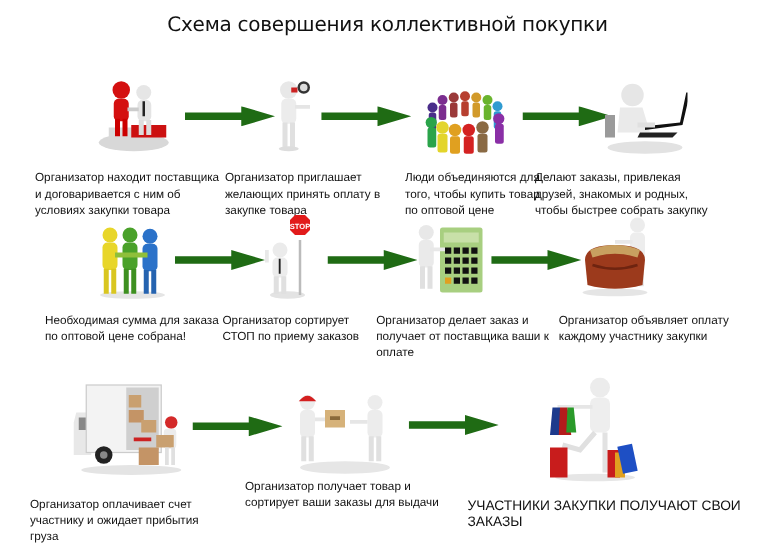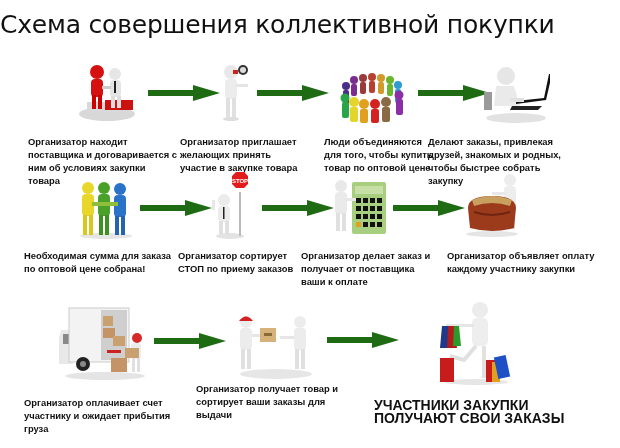--- a/index.html
+++ b/index.html
@@ -1,21 +1,21 @@
 <!DOCTYPE html>
 <html><head>
 <meta charset="utf-8">
 <style>
   html, body { margin:0; padding:0; background:#ffffff; }
   body { width:620px; height:448px; position:relative; overflow:hidden; font-family:"Liberation Sans", sans-serif; }
-  .title { position:absolute; left:0; top:10px; width:620px; font-size:25px; color:#111; font-family:"DejaVu Sans", sans-serif; font-weight:normal; letter-spacing:-0.2px; }
-  .caption { position:absolute; font-size:9.4px; line-height:13px; font-weight:bold; color:#111; font-family:"Liberation Sans", sans-serif; }
+  .title { position:absolute; left:0; top:10px; width:620px; text-align:center; font-size:16px; color:#111; font-family:"DejaVu Sans", sans-serif; font-weight:normal; letter-spacing:-0.2px; }
+  .caption { position:absolute; font-size:9.4px; line-height:13px; font-weight:normal; color:#111; font-family:"Liberation Sans", sans-serif; }
   .arrow { position:absolute; width:72px; height:16px; }
   .illus { position:absolute; }
-  .final { font-size:14px; }
+  .final { font-size:11px; }
 </style>
 </head>
 <body>
 
 <div class="title">Схема совершения коллективной покупки</div>
 
 <svg class="illus" style="left:75px;top:62px" width="65" height="62" viewBox="0 0 65 62">
   <ellipse cx="32" cy="52" rx="28" ry="7" fill="#d8d8d8"></ellipse>
   <path d="M12 40 h40 v10 h-40z" fill="#d9d9d9"></path>
   <path d="M30 38 h28 v10 h-28z" fill="#cc1111"></path>
@@ -90,21 +90,21 @@
   <ellipse cx="38" cy="54" rx="30" ry="5" fill="#e2e2e2"></ellipse>
   <rect x="6" y="28" width="8" height="18" fill="#9a9a9a"></rect>
   <circle cx="28" cy="12" r="9" fill="#e6e6e6"></circle>
   <path d="M18 22 h18 l6 20 h-26z" fill="#eaeaea"></path>
   <path d="M38 40 l30 -4 l6 -26 l-3 0 l-5 24 l-28 3z" fill="#111"></path>
   <path d="M34 42 h30 l-4 4 h-28z" fill="#222"></path>
   <rect x="32" y="34" width="14" height="4" fill="#e0e0e0"></rect>
 </svg>
 
 <div class="caption" style="left:28px;top:135px;width:150px">Организатор находит поставщика и договаривается с ним об условиях закупки товара</div>
-<div class="caption" style="left:180px;top:135px;width:130px">Организатор приглашает желающих принять участие в закупке товара</div>
+<div class="caption" style="left:180px;top:135px;width:130px">Организатор приглашает желающих принять оплату в закупке товара</div>
 <div class="caption" style="left:324px;top:135px;width:110px">Люди объединяются для того, чтобы купить товар по оптовой цене</div>
 <div class="caption" style="left:428px;top:135px;width:150px">Делают заказы, привлекая друзей, знакомых и родных, чтобы быстрее собрать закупку</div>
 
 <svg class="illus" style="left:78px;top:180px" width="56" height="60" viewBox="0 0 56 60">
   <ellipse cx="28" cy="56" rx="26" ry="3" fill="#e5e5e5"></ellipse>
   <circle cx="10" cy="8" r="6" fill="#e8d62a"></circle>
     <rect x="4" y="14" width="12" height="22" rx="4" fill="#e8d62a"></rect>
   <rect x="5" y="35" width="4" height="20" fill="#d9c620"></rect>
     <rect x="11" y="35" width="4" height="20" fill="#d9c620"></rect>
   <circle cx="26" cy="8" r="6" fill="#4aa12a"></circle>
@@ -176,21 +176,21 @@
   <circle cx="48" cy="8" r="6" fill="#ececec"></circle>
   <rect x="42" y="14" width="12" height="22" rx="4" fill="#ededed"></rect>
   <rect x="43" y="35" width="4" height="22" fill="#e2e2e2"></rect>
     <rect x="49" y="35" width="4" height="22" fill="#e2e2e2"></rect>
   <path d="M6 36 q0 -12 24 -12 q24 0 24 12 l-2 20 q-22 6 -44 0z" fill="#9c3a1c"></path>
   <path d="M10 28 q20 -8 40 0 l-2 6 q-18 -6 -36 0z" fill="#c8a060"></path>
   <path d="M12 40 q18 6 36 0" stroke="#6e2410" stroke-width="2" fill="none"></path>
   <rect x="30" y="20" width="14" height="3" fill="#e8e8e8"></rect>
 </svg>
 
-<div class="caption" style="left:24px;top:249px;width:150px">Необходимая сумма для заказа по оптовой цене собрана!</div>
+<div class="caption" style="left:36px;top:249px;width:150px">Необходимая сумма для заказа по оптовой цене собрана!</div>
 <div class="caption" style="left:178px;top:249px;width:120px">Организатор сортирует СТОП по приему заказов</div>
 <div class="caption" style="left:301px;top:249px;width:140px">Организатор делает заказ и получает от поставщика ваши к оплате</div>
 <div class="caption" style="left:447px;top:249px;width:150px">Организатор объявляет оплату каждому участнику закупки</div>
 
 <svg class="illus" style="left:55px;top:300px" width="95" height="82" viewBox="0 0 95 82">
   <ellipse cx="50" cy="76" rx="40" ry="4" fill="#e4e4e4"></ellipse>
   <path d="M6 30 h12 v34 h-14 v-26z" fill="#e8e8e8"></path>
   <rect x="8" y="34" width="6" height="10" fill="#888"></rect>
   <rect x="14" y="8" width="60" height="54" fill="#f3f3f3" stroke="#ccc"></rect>
   <rect x="46" y="10" width="26" height="50" fill="#cfcfcf"></rect>

